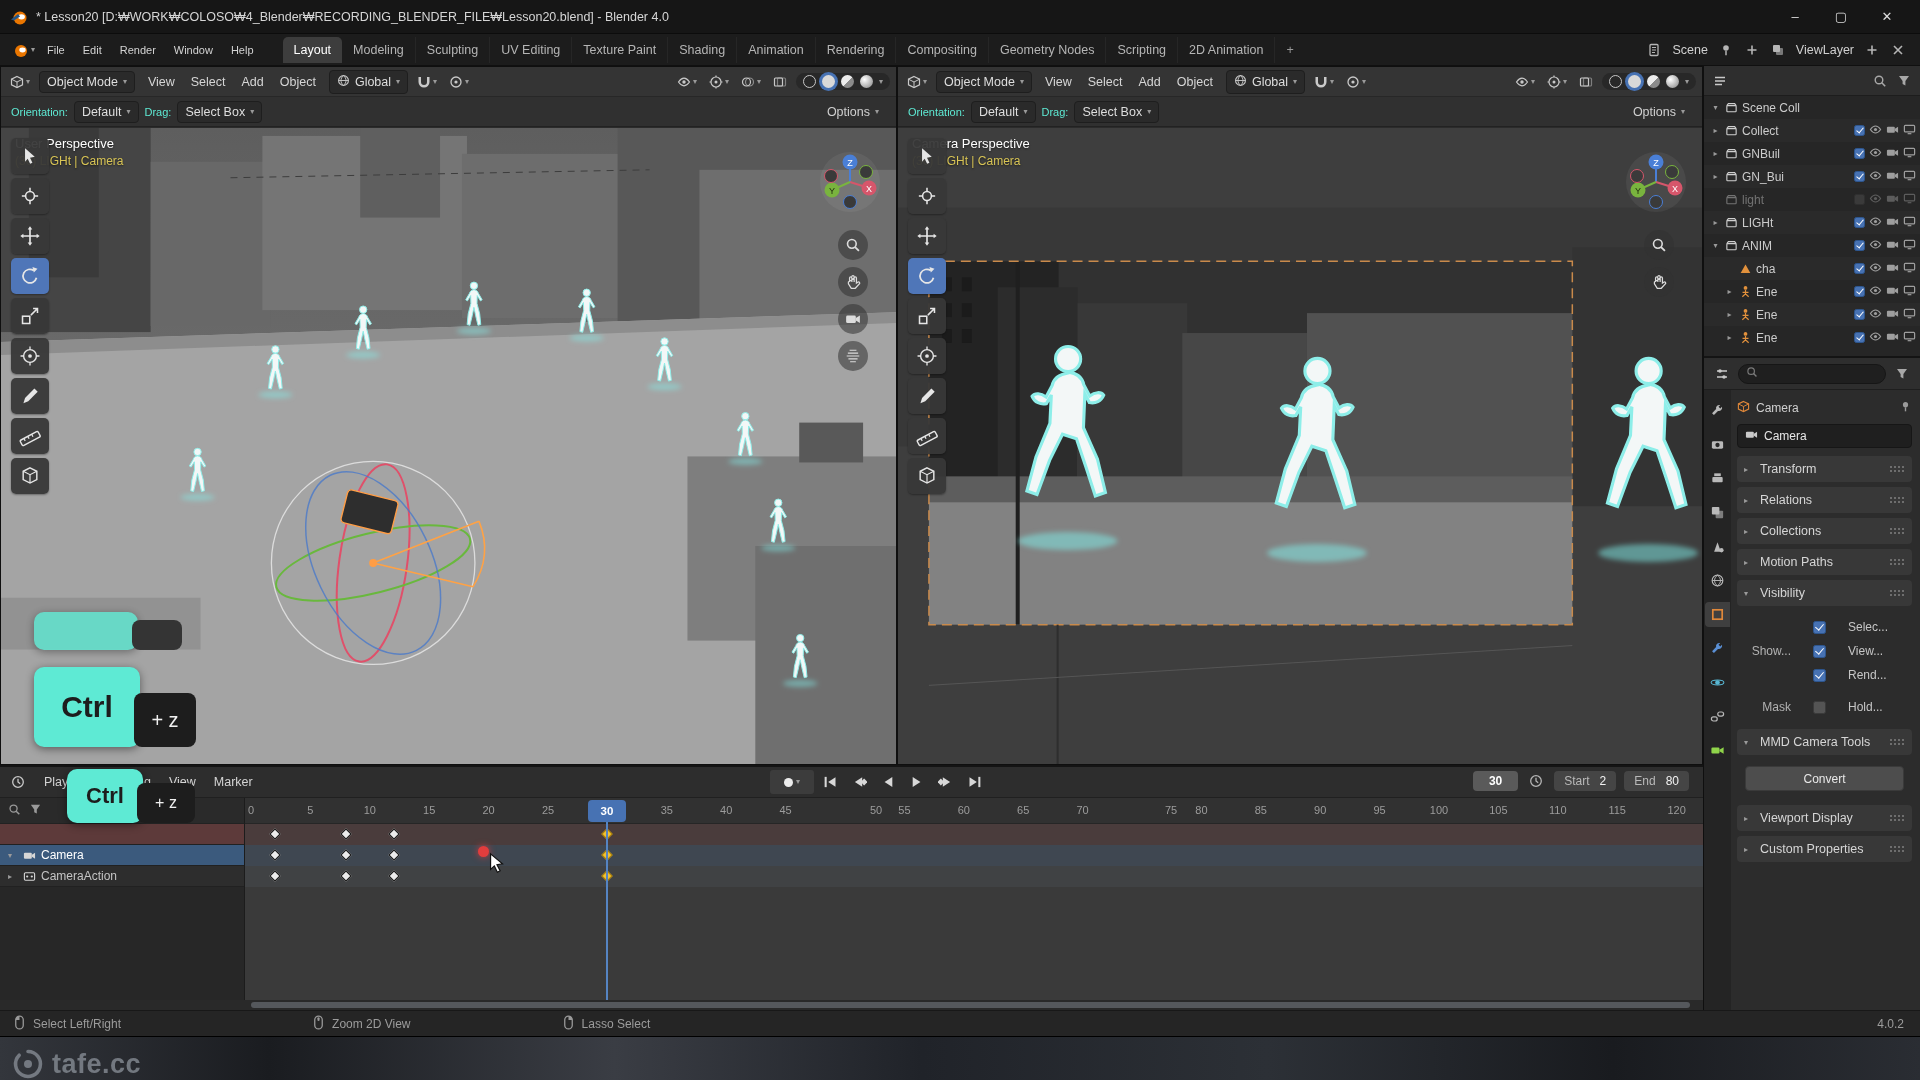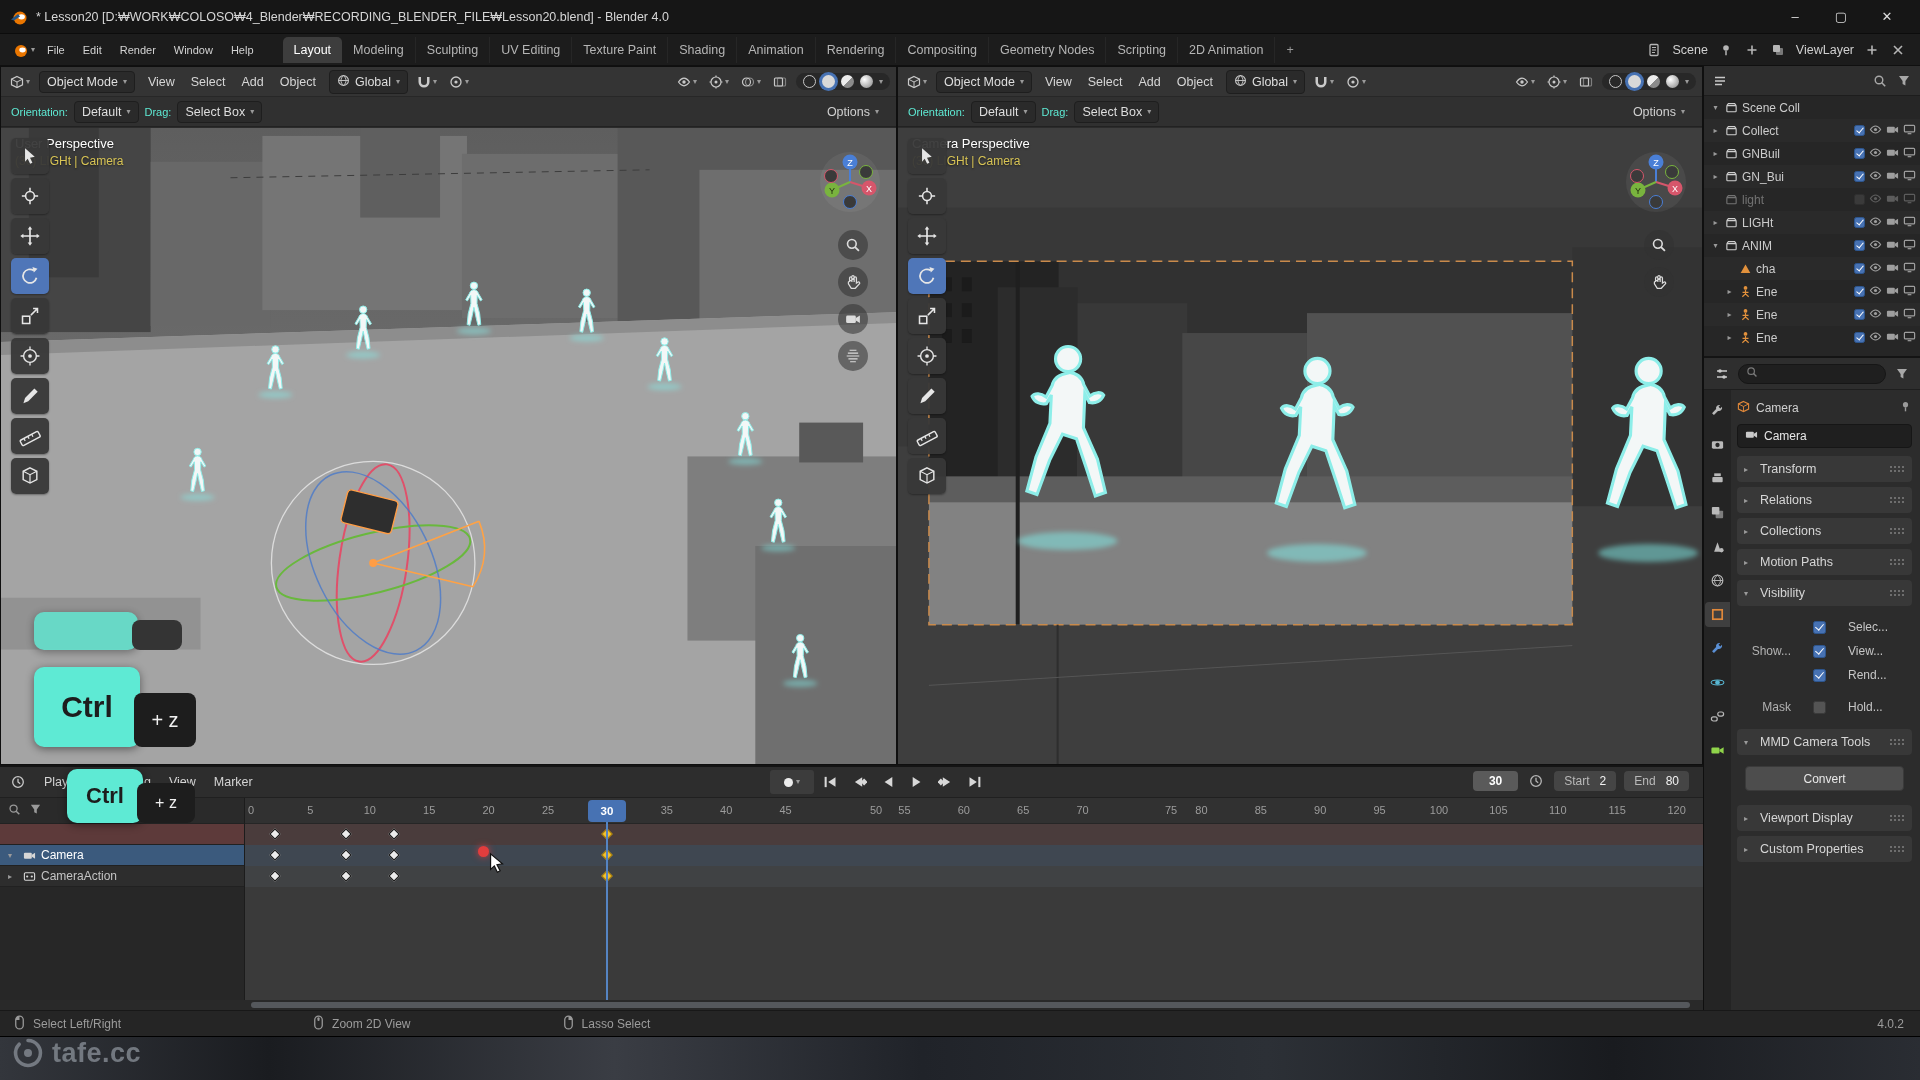--- a/index.html
+++ b/index.html
@@ -124,21 +124,21 @@
   .thumb{position:absolute;left:251px;right:13px;top:2px;height:6px;background:#55585c;border-radius:3px}
 
   
   .statusbar{position:absolute;left:0;top:1010px;width:1920px;height:26px;background:#252525;border-top:1px solid #181818;display:flex;align-items:center}
   .sitem{display:inline-flex;align-items:center;gap:6px;color:#9c9c9c;font-size:12px}
   .version{margin-left:auto;margin-right:16px;color:#9c9c9c}
 
   
   .bottomstrip{position:absolute;left:0;top:1036px;width:1920px;height:44px;
     background:linear-gradient(90deg,#33363c 0%,#1a1c20 14%,#3a3d44 32%,#202329 48%,#2c3036 66%,#191b1f 84%,#2a2d33 100%);
-    border-top:1px solid #000;display:flex;align-items:flex-start}
+    border-top:1px solid #000;display:flex;align-items:flex-end}
   .wm{display:flex;align-items:center;gap:8px;margin-left:12px;opacity:.85}
   .wm-text{font-size:27px;font-weight:bold;color:#80868e;letter-spacing:.5px}
 
   
   .sc-box{position:absolute;display:flex;align-items:flex-end;z-index:90}
   .sc-key{background:#5eead4;border-radius:10px;color:#1d1d1d;font-weight:bold;display:flex;align-items:center;justify-content:center;box-shadow:0 2px 8px rgba(0,0,0,.45)}
   .sc-combo{background:#1d1d1d;border-radius:8px;color:#f0f0f0;display:flex;align-items:center;justify-content:center;margin-left:-6px}
   #sc-a{left:34px;top:612px;opacity:.8}
   #sc-a .sc-key{width:104px;height:38px}
   #sc-a .sc-combo{width:50px;height:30px}

